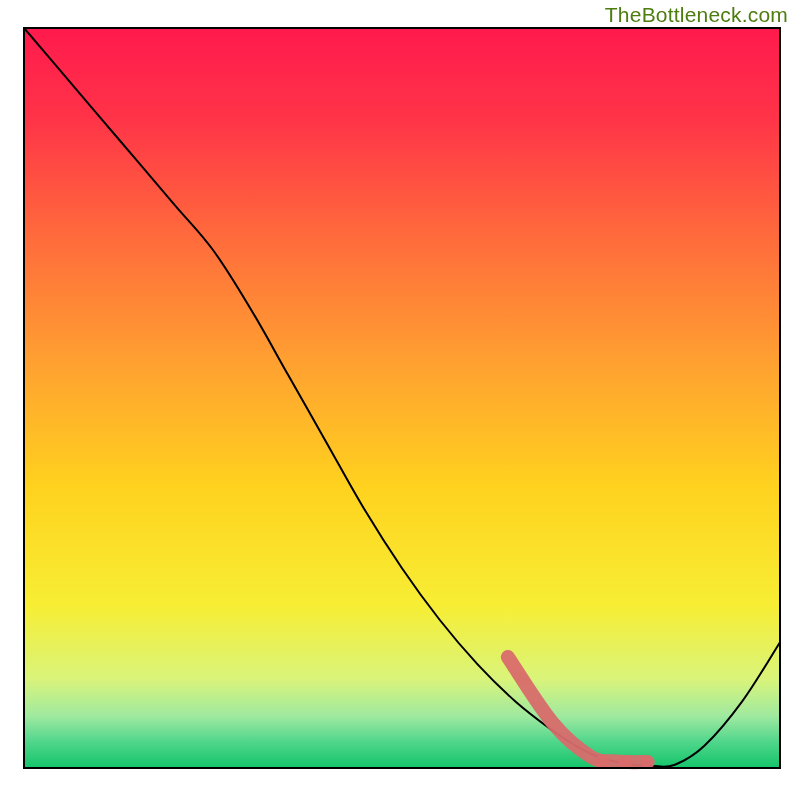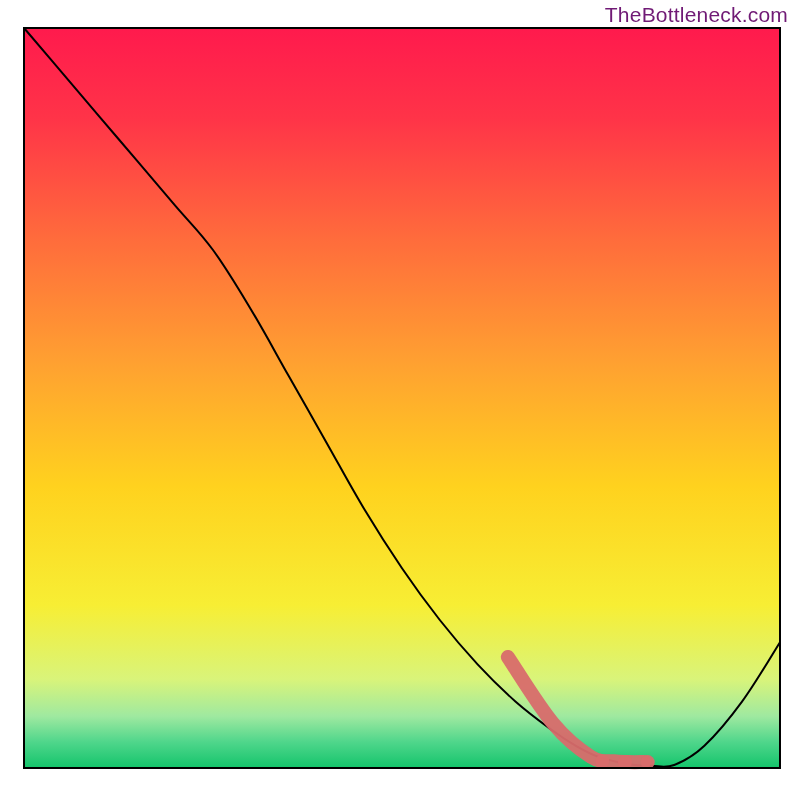--- a/index.html
+++ b/index.html
@@ -13,21 +13,21 @@
   }
   .stage {
     position: relative;
     width: 800px;
     height: 800px;
   }
   .watermark {
     position: absolute;
     top: 3px;
     right: 12px;
-    color: #701a75;
+    color: #4d7c0f;
     font-size: 21px;
     font-weight: 500;
     letter-spacing: 0.2px;
     z-index: 5;
     user-select: none;
   }
   svg {
     position: absolute;
     left: 0;
     top: 0;

